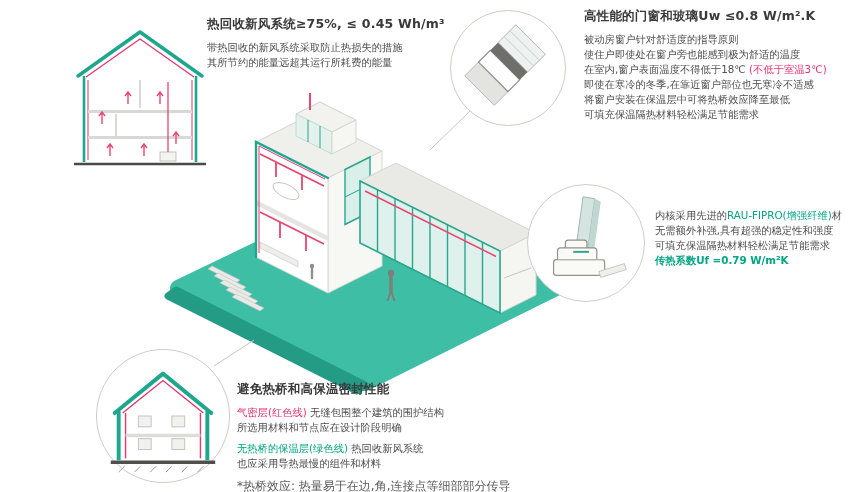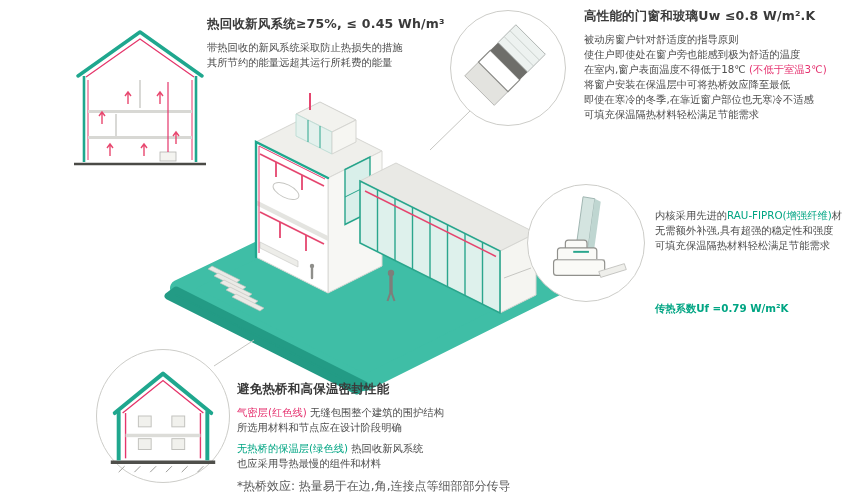--- a/index.html
+++ b/index.html
@@ -5,21 +5,21 @@
   html,body{margin:0;padding:0;background:#fff;}
   #app{
     position:relative;width:842px;height:492px;overflow:hidden;background:#ffffff;
     font-family:"DejaVu Sans","Liberation Sans",sans-serif;
   }
   .tb{position:absolute;}
   .t{font-size:12.5px;font-weight:700;color:#3A3A3A;white-space:nowrap;letter-spacing:.2px;}
   .l{font-size:10.3px;color:#4E4E4E;line-height:15px;white-space:nowrap;}
   .first-l{margin-top:7px;}
   .gtxt{color:#00A583;}
-  .gbold{color:#00A583;font-weight:700;margin-top:48px;}
+  .gbold{color:#00A583;font-weight:700;}
   .ptxt{color:#E5306E;}
   .foot{font-size:12px;color:#5A5A5A;margin-top:7px;white-space:nowrap;}
   .spacer{height:6px;}
   .circ{
     position:absolute;background:#fff;border:1px solid #CDCDC9;border-radius:50%;
     box-sizing:border-box;z-index:5;
   }
   .circ svg{display:block;width:100%;height:100%;}
   #leaders{position:absolute;left:0;top:0;z-index:3;pointer-events:none;}
   #illus-house{position:absolute;left:160px;top:80px;z-index:2;}
@@ -86,22 +86,22 @@
       <line x1="54" y1="26" x2="84" y2="56" stroke="#C8CECB" stroke-width="1"></line>
       <line x1="60" y1="20" x2="90" y2="50" stroke="#C8CECB" stroke-width="1"></line>
     </svg>
   </div>
 
   <div class="tb" id="tb-windows">
     <div class="t">高性能的门窗和玻璃Uw ≤0.8 W/m².K</div>
     <div class="l first-l">被动房窗户针对舒适度的指导原则</div>
     <div class="l">使住户即使处在窗户旁也能感到极为舒适的温度</div>
     <div class="l"><span>在室内,窗户表面温度不得低于18℃ </span><span class="ptxt">(不低于室温3℃)</span></div>
+    <div class="l">即使在寒冷的冬季,在靠近窗户部位也无寒冷不适感</div>
     <div class="l">将窗户安装在保温层中可将热桥效应降至最低</div>
-    <div class="l">即使在寒冷的冬季,在靠近窗户部位也无寒冷不适感</div>
     <div class="l">可填充保温隔热材料轻松满足节能需求</div>
   </div>
 
   <div class="circ" id="circ-profile">
     <svg viewBox="0 0 118 118">
       <polygon points="56,12 68,14 60,72 48,70" fill="#D4E4E0" stroke="#9FB5B0" stroke-width="1"></polygon>
       <polygon points="68,14 74,17 66,75 60,72" fill="#BFD6D1"></polygon>
       <g fill="#FAFAF7" stroke="#90908C" stroke-width="1.2">
         <rect x="38" y="56" width="22" height="12" rx="3"></rect>
         <rect x="30" y="64" width="40" height="16" rx="3"></rect>

